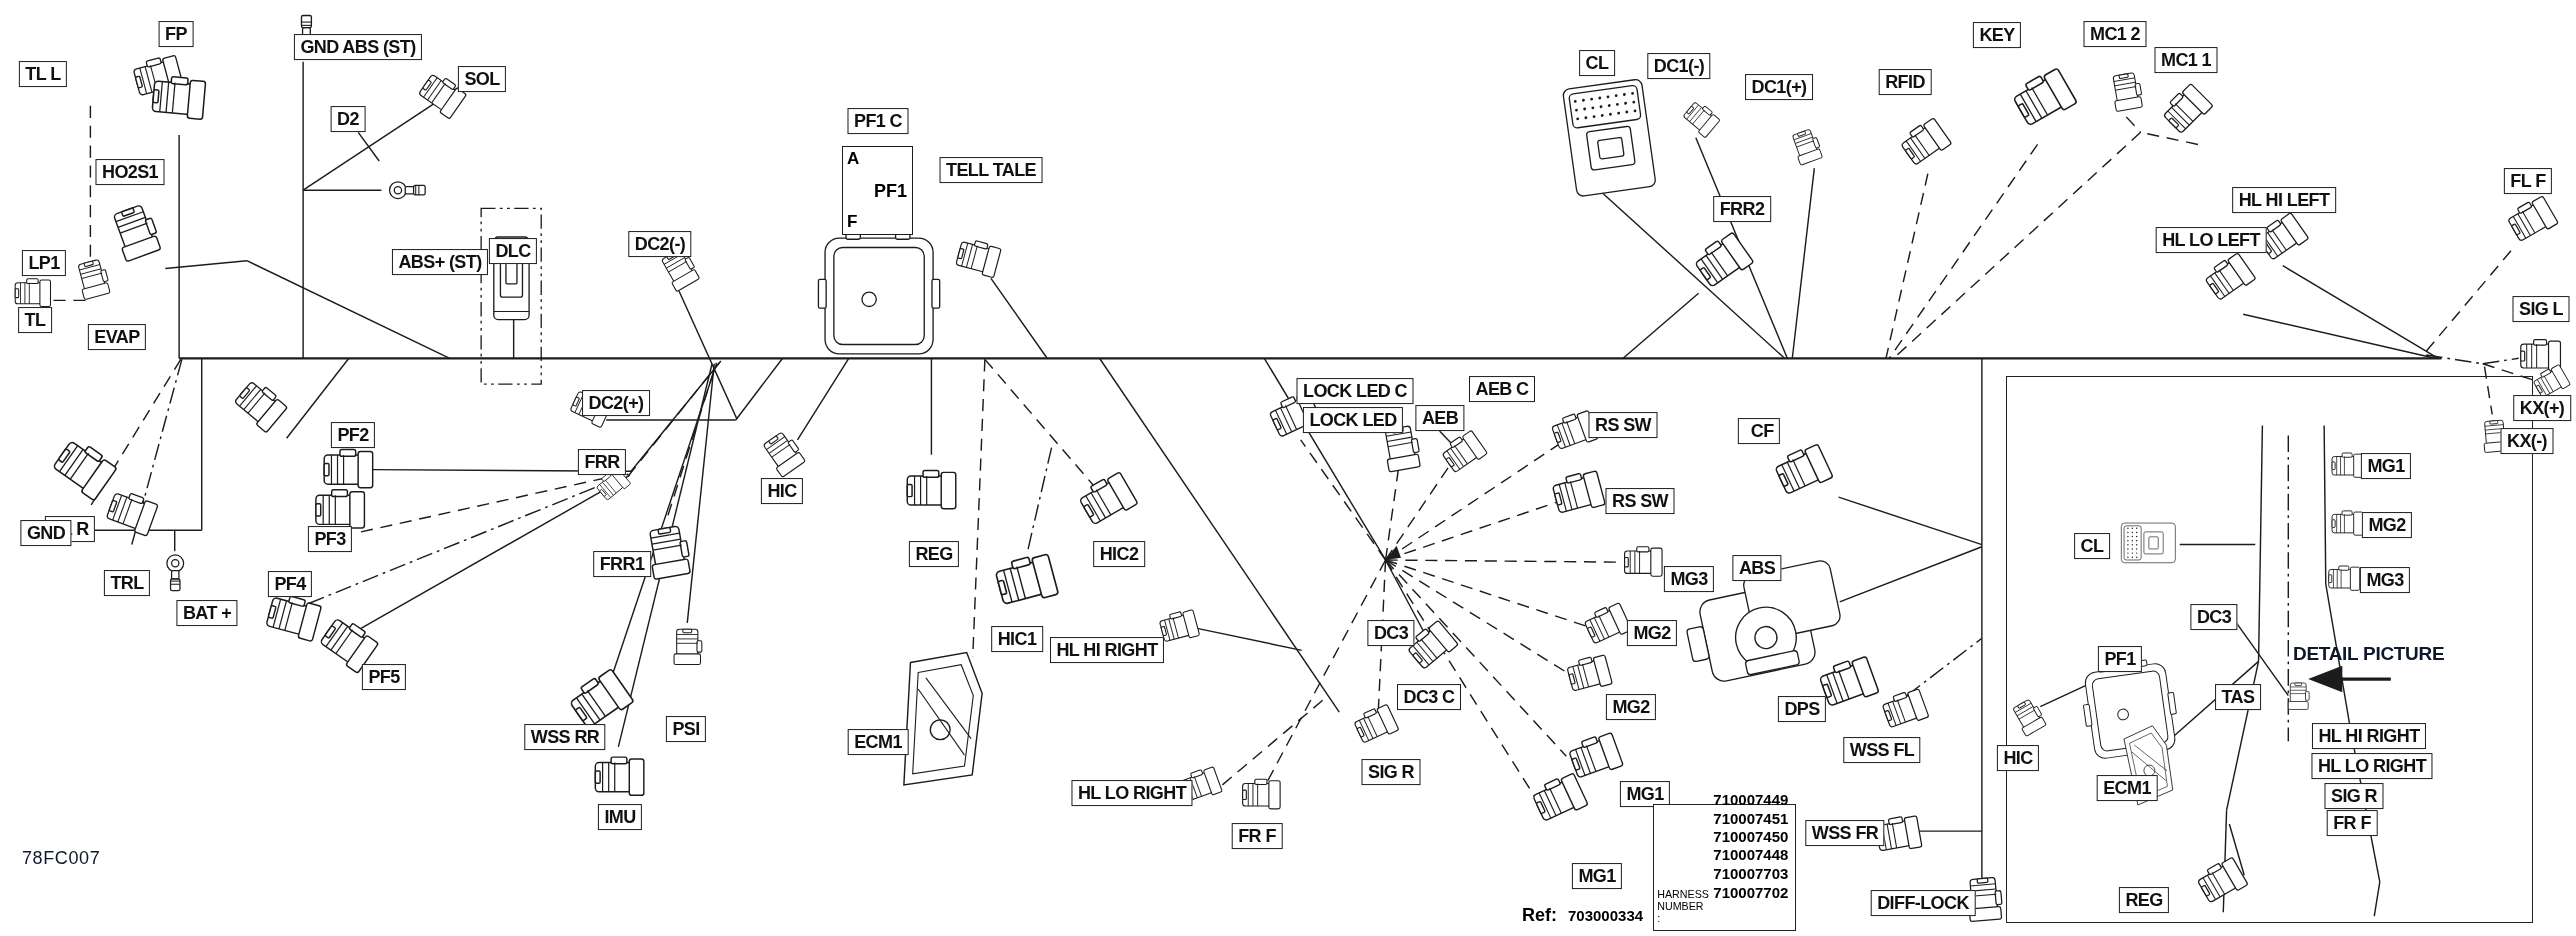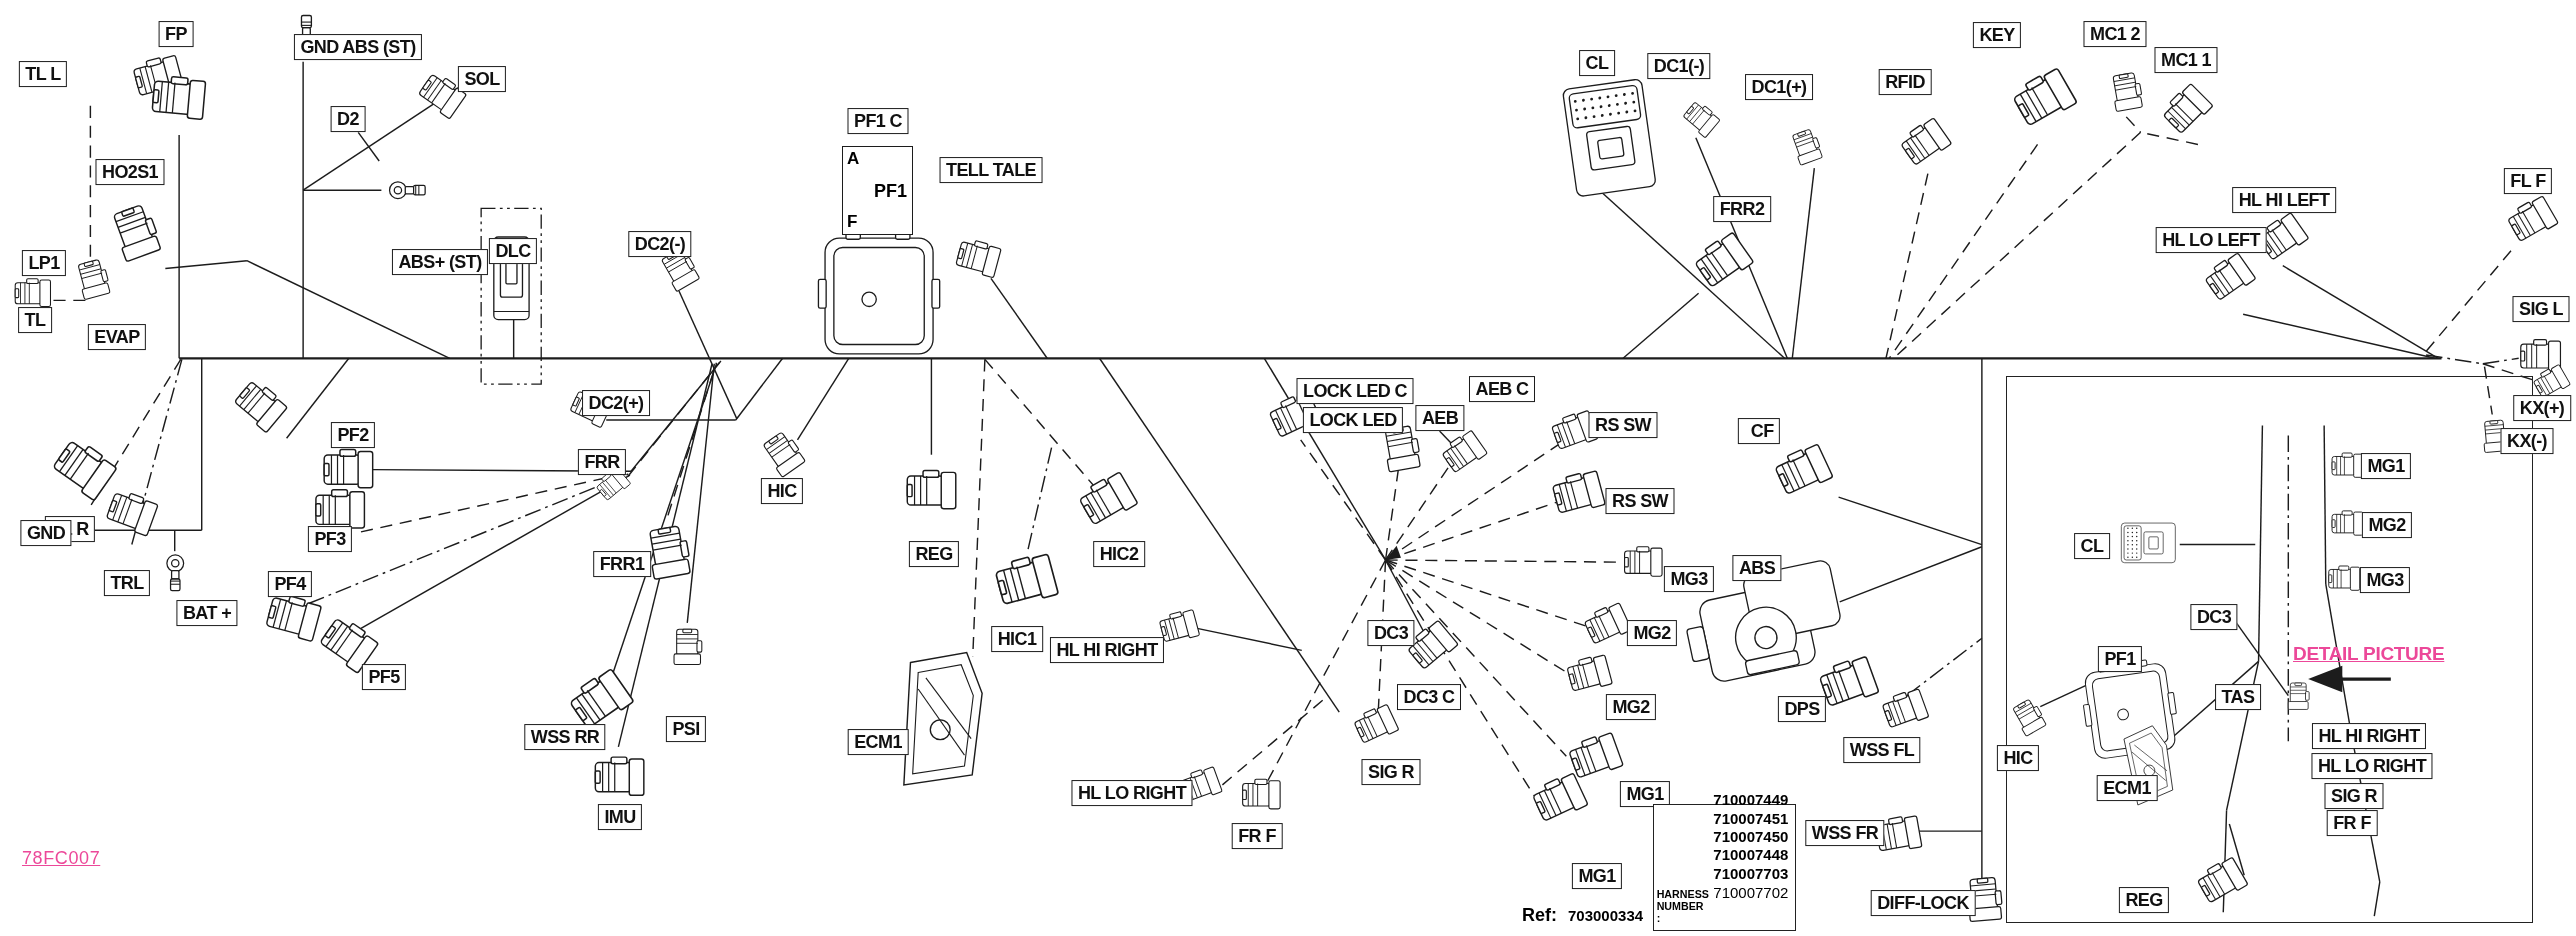--- a/index.html
+++ b/index.html
@@ -2,32 +2,32 @@
 <html style="font-size:8.8px"><head>
 <meta charset="utf-8">
 <style>
   html,body{margin:0;padding:0;background:#fff;}
   #canvas{position:relative;width:2576px;height:937px;background:#ffffff;overflow:hidden;
           font-family:"Liberation Sans","DejaVu Sans",sans-serif;}
   #wires{position:absolute;left:0;top:0;width:2576px;height:937px;}
   .lbl{position:absolute;transform:translate(-50%,-50%);background:#fff;border:1.7px solid #1c1c1c;
        color:#111;font-weight:700;font-size:18px;letter-spacing:-0.6px;line-height:1.05;
        padding:2.8px 5.5px 2.2px 5.5px;white-space:nowrap;z-index:5;}
-  .plain{position:absolute;color:#ec4899;white-space:nowrap;z-index:5;background:transparent;text-decoration:underline;}
+  .plain{position:absolute;color:#0f172a;white-space:nowrap;z-index:5;background:transparent;}
   #detail-box{position:absolute;border:1.7px solid #222;background:transparent;z-index:1;}
   #pf1-block{position:absolute;border:1.7px solid #1c1c1c;background:#fff;z-index:4;}
   #pf1-block .corner-a{position:absolute;left:3.9px;top:1.7px;font-size:17px;font-weight:700;}
   #pf1-block .corner-f{position:absolute;left:3.9px;bottom:1.7px;font-size:17px;font-weight:700;}
   #pf1-block .mid{position:absolute;right:5px;top:50%;transform:translateY(-50%);font-size:18px;font-weight:700;}
   #harness-table{position:absolute;border:1.7px solid #222;background:#fff;z-index:5;
                  display:flex;flex-direction:column;justify-content:flex-end;padding:4.4px 6.6px 5.5px 4.4px;}
   #harness-table .num{font-size:15px;font-weight:700;text-align:right;line-height:1.23;letter-spacing:0;}
   #harness-table .foot{display:flex;justify-content:flex-end;align-items:baseline;gap:4.4px;margin-top:1.1px;}
-  #harness-table .foot .fl{font-size:10.7px;font-weight:700;}
-  #harness-table .foot .fv{font-size:15px;font-weight:400;}
+  #harness-table .foot .fl{font-size:10.7px;font-weight:400;}
+  #harness-table .foot .fv{font-size:15px;font-weight:700;}
   #ref-line{position:absolute;display:flex;align-items:center;gap:11px;z-index:5;}
   #ref-line .rl{font-size:18px;font-weight:700;}
   #ref-line .rv{font-size:15px;font-weight:600;}
   #drawing-code{font-size:18px;font-weight:400;letter-spacing:0.6px;}
   #detail-caption{font-size:19px;font-weight:700;letter-spacing:-0.3px;}
 </style>
 </head>
 <body>
 
 <div id="canvas">

